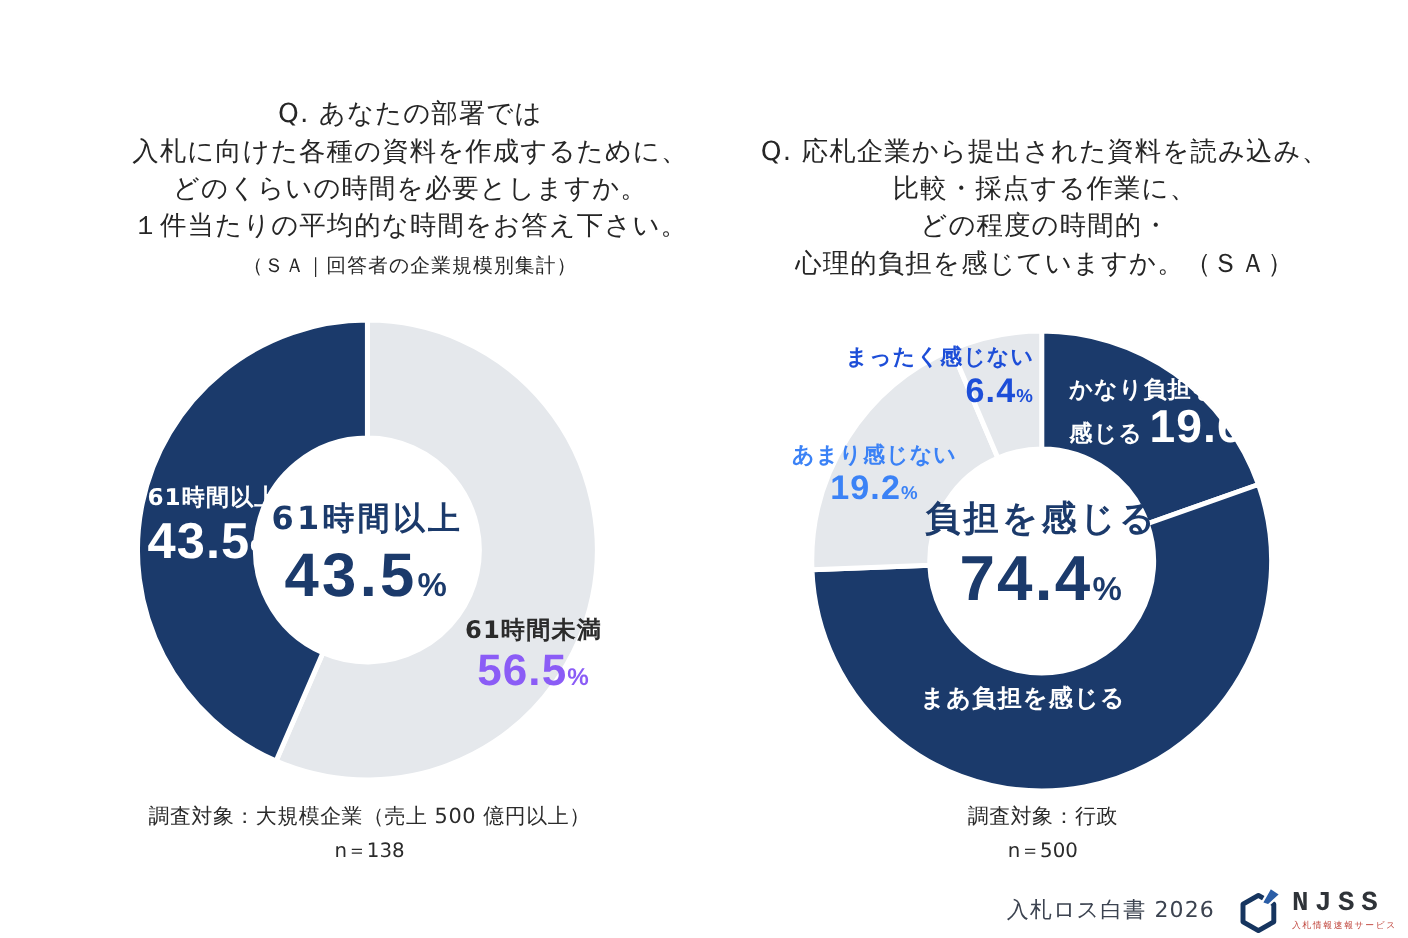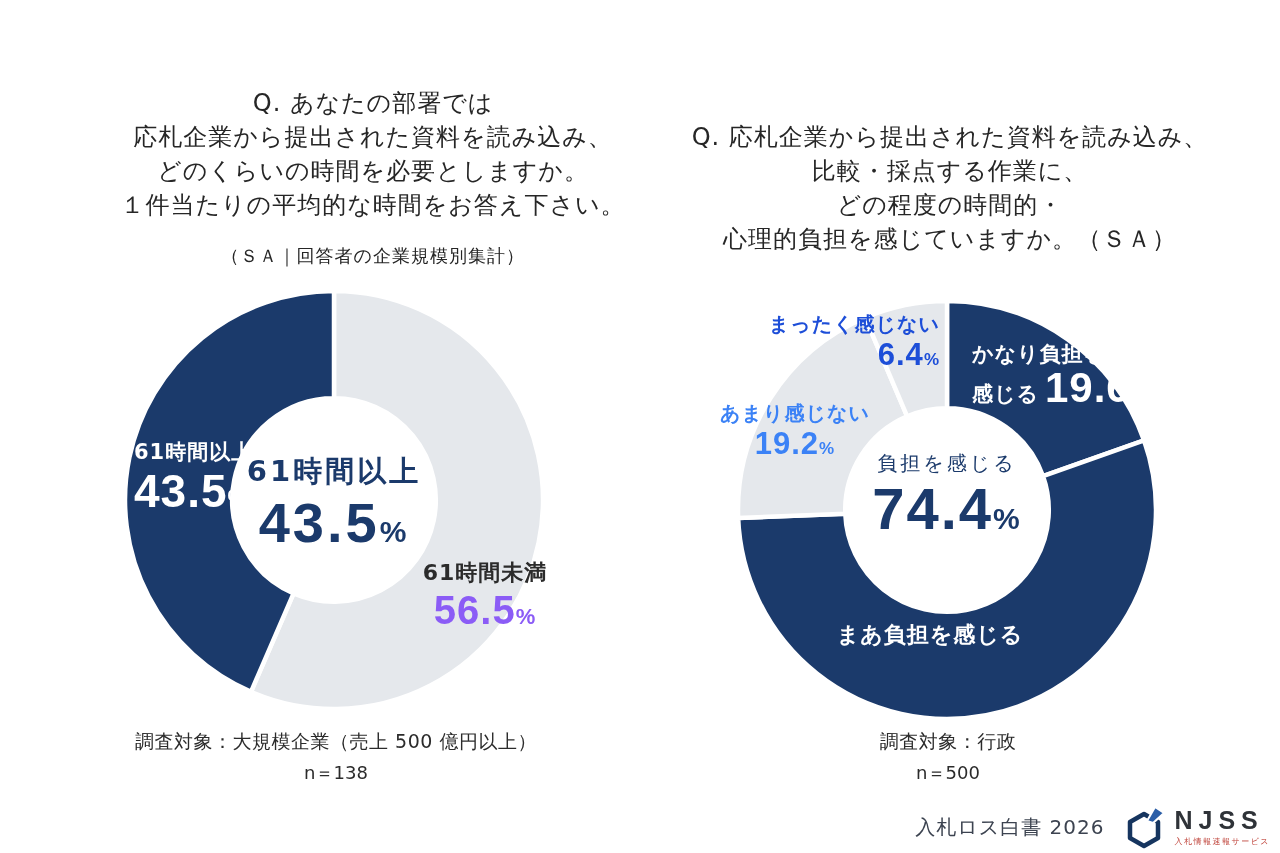--- a/index.html
+++ b/index.html
@@ -5,21 +5,21 @@
   html,body { margin:0; padding:0; background:#ffffff; }
   .page {
     position:relative; width:1280px; height:853px; background:#ffffff;
     font-family:"DejaVu Sans","Liberation Sans",sans-serif; overflow:hidden;
     color:#262626;
   }
   .abs { position:absolute; }
 
   
   .q-title { text-align:center; font-size:24px; line-height:34px; letter-spacing:1px; color:#262626; }
-  .q-sub   { text-align:center; font-size:18px; margin-top:22px; color:#262626; letter-spacing:1px; }
+  .q-sub   { text-align:center; font-size:18px; margin-top:7px; color:#262626; letter-spacing:1px; }
   .lq { left:58px;  top:86px;  width:630px; }
   .rq { left:650px; top:120px; width:600px; }
 
   
   .l-donut { left:122px; top:288px; }
   .r-donut { left:735px; top:298px; }
 
   
   .num { font-family:"Liberation Sans","DejaVu Sans",sans-serif; font-weight:bold; letter-spacing:1px; line-height:1.12; }
   .pct { font-weight:bold; }
@@ -51,52 +51,52 @@
   .r-kanari .row { display:flex; align-items:flex-end; gap:6px; }
   .r-kanari .num { font-size:42px; line-height:0.95; }
   .r-kanari .pct { font-size:22px; }
 
   .r-amari { left:720px; top:400px; width:150px; text-align:center; color:#3b82f6; }
   .r-amari .t { font-size:20px; font-weight:600; letter-spacing:1px; }
   .r-amari .num { font-size:31px; }
   .r-amari .pct { font-size:17px; }
 
   .r-center { left:807px; top:450px; width:280px; text-align:center; color:#1b3a6b; }
-  .r-center .t { font-size:20px; font-weight:400; letter-spacing:3px; }
+  .r-center .t { font-size:32px; font-weight:700; letter-spacing:3px; }
   .r-center .num { font-size:58px; letter-spacing:2px; }
   .r-center .pct { font-size:30px; }
 
   .r-maa { left:790px; top:620px; width:280px; text-align:center; color:#ffffff; }
   .r-maa .t { font-size:22px; font-weight:600; letter-spacing:1px; }
   .r-maa .num { font-size:44px; }
   .r-maa .pct { font-size:24px; }
 
   
   .note { text-align:center; color:#2b2b2b; }
   .note .n1 { font-size:19px; letter-spacing:0.5px; }
   .note .n2 { font-size:18px; margin-top:6px; }
   .l-note { left:58px;  top:729px; width:556px; }
   .r-note { left:670px; top:729px; width:556px; }
 
   
   .footer { position:absolute; right:10px; top:804px; display:flex; align-items:center; gap:18px; }
   .book-title { font-size:20px; color:#3c4350; letter-spacing:1px; }
   .logo { display:flex; align-items:center; gap:8px; }
   .logo-col { display:flex; flex-direction:column; }
-  .logo-njss { font-family:Liberation Sans, sans-serif; font-size:25px; font-weight:bold; color:#2f3338; letter-spacing:6px; line-height:1; }
+  .logo-njss { font-family:Liberation Mono, monospace; font-size:25px; font-weight:bold; color:#2f3338; letter-spacing:6px; line-height:1; }
   .logo-tag { font-size:8px; color:#c0453c; letter-spacing:1.5px; margin-top:3px; }
 </style>
 </head>
 <body>
 
 <div class="page">
 
   <div class="abs lq">
     <div class="q-title">Q. あなたの部署では</div>
-    <div class="q-title">応札企業から提出された資料を読み込み、</div>
+    <div class="q-title">入札に向けた各種の資料を作成するために、</div>
     <div class="q-title">どのくらいの時間を必要としますか。</div>
     <div class="q-title">１件当たりの平均的な時間をお答え下さい。</div>
     <div class="q-sub">（ＳＡ｜回答者の企業規模別集計）</div>
   </div>
 
   <div class="abs rq">
     <div class="q-title">Q. 応札企業から提出された資料を読み込み、</div>
     <div class="q-title">比較・採点する作業に、</div>
     <div class="q-title">どの程度の時間的・</div>
     <div class="q-title">心理的負担を感じていますか。（ＳＡ）</div>

